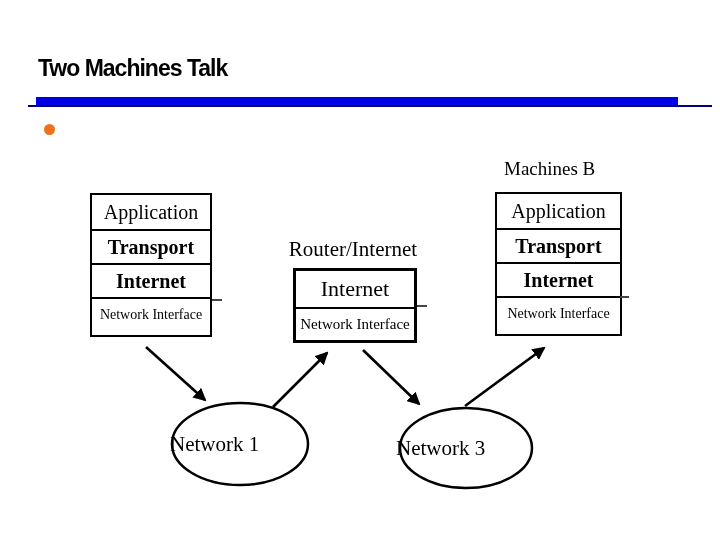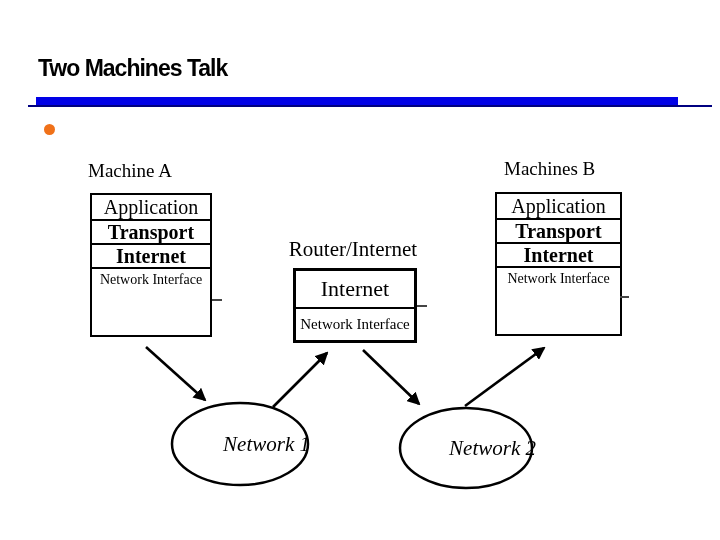--- a/index.html
+++ b/index.html
@@ -16,53 +16,52 @@
     left:38px; top:57px; font-family:"Liberation Sans", sans-serif;
     font-weight:800; font-size:23px; letter-spacing:-1px; color:var(--title);
     white-space:nowrap; line-height:1;
   }
   .rule-thick{left:36px; top:97px; width:642px; height:8px; background:var(--rule);}
   .rule-thin{left:28px; top:105px; width:684px; height:2px; background:var(--rule_shadow);}
   .bullet{left:44px; top:124px; width:11px; height:11px; border-radius:50%; background:var(--bullet);}
   .machine-label{font-size:19px; line-height:1.1; white-space:nowrap;}
   .stack{border:2px solid var(--diagram); background:#fff; box-sizing:border-box;}
   .stack .layer{
-    height:24px; display:flex; align-items:center; justify-content:center;
+    height:34px; display:flex; align-items:center; justify-content:center;
     font-size:20px; box-sizing:border-box; white-space:nowrap;
   }
   .stack .layer + .layer{border-top:2px solid var(--diagram);font-weight:bold;}
   .stack .layer.small{font-weight:normal; font-size:14px;}
   .stack-a{left:90px; top:193px; width:122px; height:144px;}
   .stack-b{left:495px; top:192px; width:127px; height:144px;}
   .router-label{left:283px; top:237px; width:140px; text-align:center; font-size:21px; white-space:nowrap;}
   .stack-c{left:293px; top:268px; width:124px; height:75px; border-width:3px;}
   .stack-c .layer{height:36px; font-size:22px;}
   .stack-c .layer.small{height:33px; font-size:15px;}
   .tick{height:2px; background:#444;}
   .tick-a{left:212px; top:299px; width:10px;}
   .tick-c{left:417px; top:305px; width:10px;}
   .tick-b{left:620px; top:296px; width:9px;}
   .diagram-svg{left:0; top:0; width:720px; height:540px;}
   .net-label{
-    width:140px; text-align:right; font-size:21px; white-space:nowrap; line-height:1;font-style:italic;
+    width:140px; text-align:left; font-size:21px; white-space:nowrap; line-height:1;
   }
   .net1-label{left:170px; top:434px;}
   .net2-label{left:396px; top:438px;}
 </style>
 </head>
 <body>
 
 <div class="slide">
 
   <div class="abs slide-title">Two Machines Talk</div>
   <div class="abs rule-thick"></div>
   <div class="abs rule-thin"></div>
   <div class="abs bullet"></div>
 
-  <div class="abs machine-label" style="left:88px; top:161px;">Machine A</div>
   <div class="abs stack stack-a">
     <div class="layer">Application</div>
     <div class="layer">Transport</div>
     <div class="layer">Internet</div>
     <div class="layer small">Network Interface</div>
   </div>
   <div class="abs tick tick-a"></div>
 
   <div class="abs router-label">Router/Internet</div>
   <div class="abs stack stack-c">
@@ -88,15 +87,15 @@
     </defs>
     <line x1="146" y1="347" x2="205" y2="400" stroke="#000" stroke-width="2.6" marker-end="url(#ah)"></line>
     <line x1="273" y1="407" x2="327" y2="353" stroke="#000" stroke-width="2.6" marker-end="url(#ah)"></line>
     <line x1="363" y1="350" x2="419" y2="404" stroke="#000" stroke-width="2.6" marker-end="url(#ah)"></line>
     <line x1="465" y1="406" x2="544" y2="348" stroke="#000" stroke-width="2.6" marker-end="url(#ah)"></line>
     <ellipse cx="240" cy="444" rx="68" ry="41" fill="#fff" stroke="#000" stroke-width="2.5"></ellipse>
     <ellipse cx="466" cy="448" rx="66" ry="40" fill="#fff" stroke="#000" stroke-width="2.5"></ellipse>
   </svg>
 
   <div class="abs net-label net1-label">Network 1</div>
-  <div class="abs net-label net2-label">Network 2</div>
+  <div class="abs net-label net2-label">Network 3</div>
 
 </div>
 
 </body></html>

